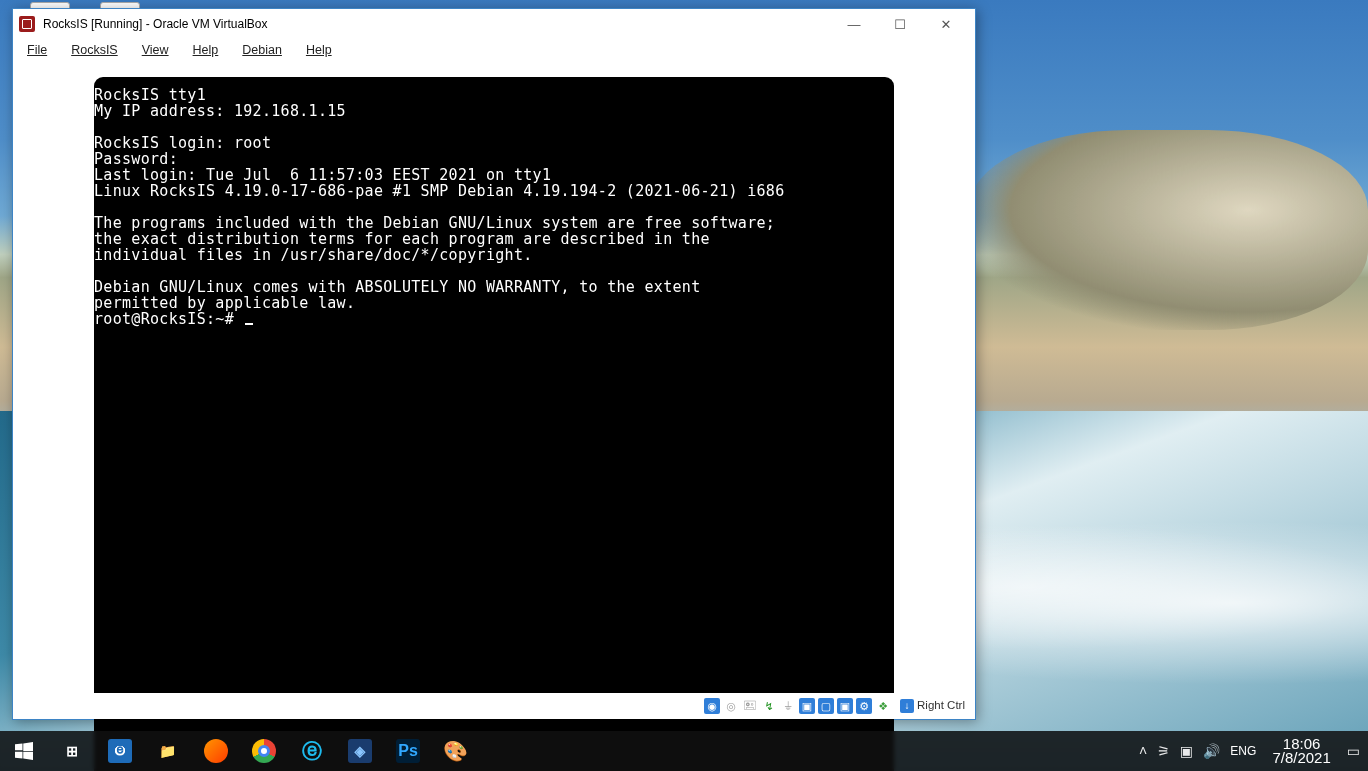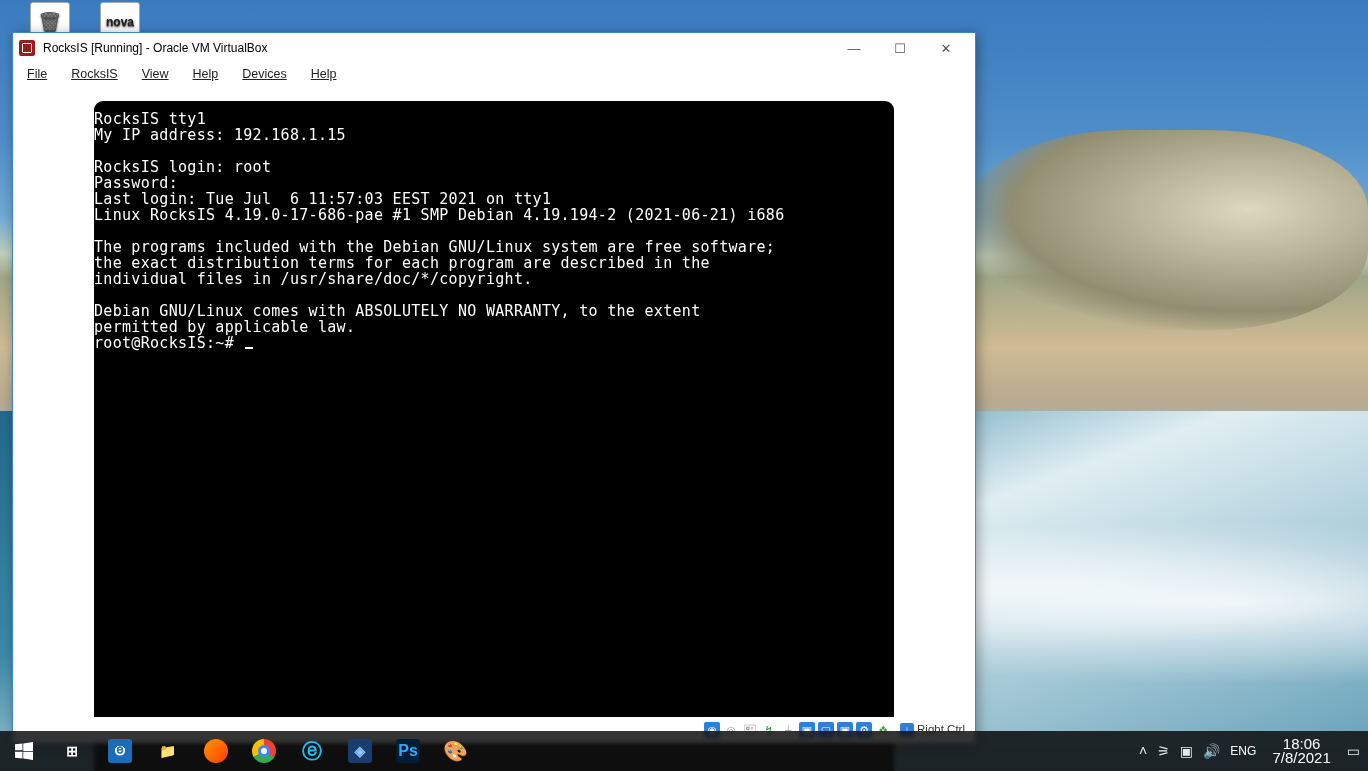--- a/index.html
+++ b/index.html
@@ -26,21 +26,21 @@
     radial-gradient(ellipse at 90% 60%, rgba(255,255,255,.8) 0%, transparent 30%),
     radial-gradient(ellipse at 75% 55%, rgba(255,255,255,.6) 0%, transparent 25%),
     linear-gradient(160deg, #236a8b 0%, #3e8aa8 30%, #e0eef2 55%, #6ea6bc 100%);
 }
 
 .desk-icon{position:absolute;width:68px;text-align:center;color:#fff;font-size:11px;text-shadow:0 1px 2px #000;}
 .desk-icon .glyph{width:40px;height:40px;margin:0 auto 3px;background:#fff;border:1px solid #aaa;border-radius:3px;display:flex;align-items:center;justify-content:center;font-size:20px;color:#555;}
 
 
 .vbwin {
-  position:absolute; left:12px; top:32px; width:964px; height:712px;
+  position:absolute; left:12px; top:8px; width:964px; height:712px;
   background:#fff; border:1px solid #3d84c5; box-shadow:2px 2px 12px rgba(0,0,0,.35);
 }
 .titlebar{height:30px;background:#fff;display:flex;align-items:center;padding:0 6px;font-size:12px;color:#000;}
 .titlebar .appicon{width:16px;height:16px;background:#9b1c1c;border-radius:2px;margin-right:8px;position:relative;}
 .titlebar .appicon::after{content:"";position:absolute;inset:3px;border:1px solid #fff;border-radius:1px;}
 .titlebar .title{flex:1;}
 .winbtns{display:flex;height:100%;}
 .winbtn{width:46px;display:flex;align-items:center;justify-content:center;color:#555;font-size:13px;}
 
 .menubar{height:22px;display:flex;align-items:center;padding:0 10px;gap:16px;font-size:12.5px;color:#222;}
@@ -110,21 +110,21 @@
       <div class="winbtn">—</div>
       <div class="winbtn">☐</div>
       <div class="winbtn close">✕</div>
     </div>
   </div>
   <div class="menubar">
     <span>File</span>
     <span>RocksIS</span>
     <span>View</span>
     <span>Help</span>
-    <span>Devices</span>
+    <span>Debian</span>
     <span>Help</span>
   </div>
 
   <div class="vm-area">
     <div class="tty" id="tty">RocksIS tty1
 My IP address: 192.168.1.15
 
 RocksIS login: root
 Password:
 Last login: Tue Jul  6 11:57:03 EEST 2021 on tty1

